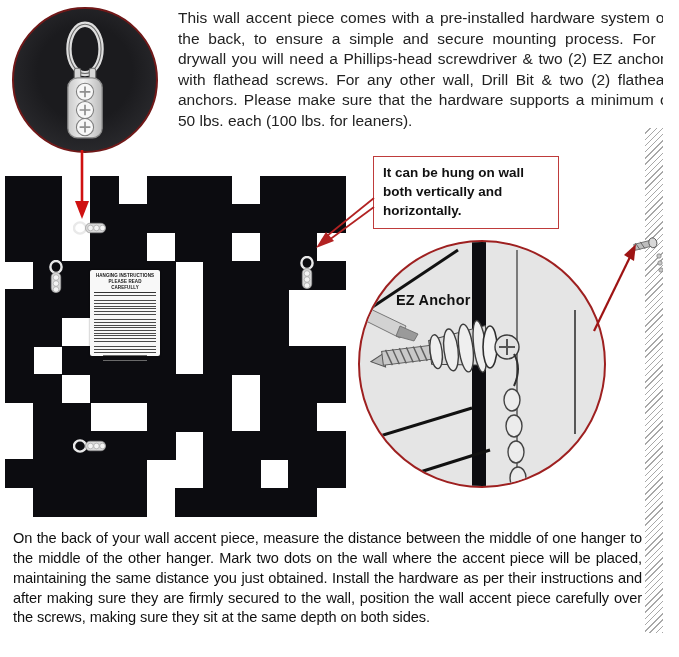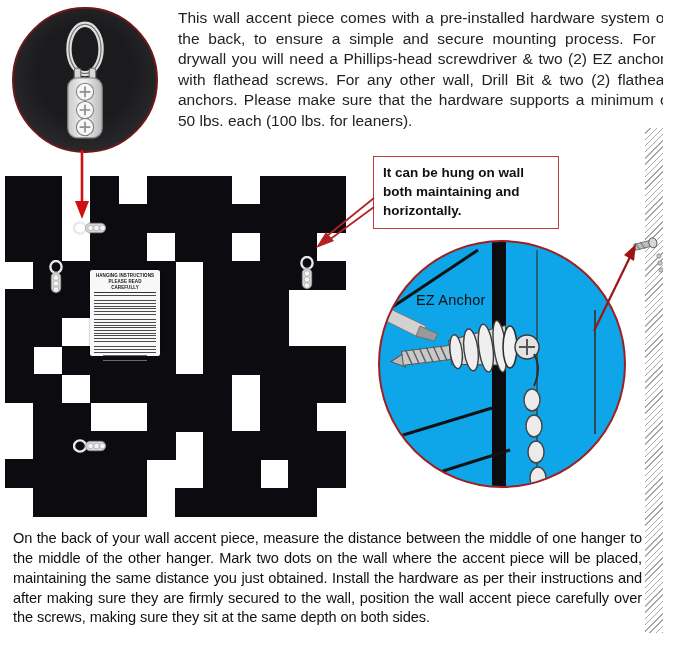--- a/index.html
+++ b/index.html
@@ -26,22 +26,22 @@
 
   .art-label{position:absolute;left:85px;top:94px;width:70px;height:86px;background:#f8f8f8;
              border-radius:2px;z-index:4;box-shadow:0 0 2px rgba(0,0,0,.5);padding:3px 4px;box-sizing:border-box;}
   .art-label .hd{font-size:4.5px;font-weight:bold;text-align:center;line-height:1.3;color:#111;letter-spacing:.1px;}
   .art-label .rule{height:0;border-top:.8px solid #333;margin:1.5px 0 2px;}
   .lines{height:58px;background:repeating-linear-gradient(#4a4a4a 0 .8px, transparent .8px 2.7px);}
   .art-label .ft{margin-top:2px;height:6px;background:repeating-linear-gradient(#6a6a6a 0 .7px, transparent .7px 2.5px);
                  width:70%;margin-left:15%;}
 
   
-  .ez{position:absolute;left:378px;top:240px;width:244px;height:244px;border-radius:50%;
-      border:2px solid #9e2020;background:#0ea5e9;overflow:hidden;}
+  .ez{position:absolute;left:358px;top:240px;width:244px;height:244px;border-radius:50%;
+      border:2px solid #9e2020;background:#e5e5e5;overflow:hidden;font-weight:bold;}
   .ez-label{position:absolute;left:36px;top:50px;font-size:14.5px;color:#101010;letter-spacing:.2px;z-index:3;}
 
   
   .wall-hatch{position:absolute;left:645px;top:128px;width:18px;height:505px;
       background:repeating-linear-gradient(135deg, #fff 0 3.4px, #a8a8a8 3.4px 4.4px);
       border-right:1.6px solid #3d3d3d;}
   .panel{position:absolute;left:664px;top:141px;width:11px;height:469px;background:#fff;border:1.3px solid #222;}
 
   
   .bottom-par{position:absolute;left:13px;top:529px;width:629px;font-size:14.6px;line-height:1.36;
@@ -78,21 +78,21 @@
         <circle cx="35" cy="100" r="8" fill="#f7f7f7"></circle>
       </g>
       <g stroke="#8f8f8f" stroke-width="1.6">
         <path d="M30,67h10M35,62v10"></path>
           <path d="M30,84h10M35,79v10"></path>
           <path d="M30,100h10M35,95v10"></path>
       </g>
     </svg>
   </div>
 
-  <div class="callout">It can be hung on wall both maintaining and horizontally.</div>
+  <div class="callout">It can be hung on wall both vertically and horizontally.</div>
 
   <div class="artwork" id="artwork">
     <div class="art-label">
       <div class="hd">HANGING INSTRUCTIONS</div>
       <div class="hd">PLEASE READ CAREFULLY</div>
       <div class="rule"></div>
       <div class="lines"></div>
       <div class="ft"></div>
     </div>
 

